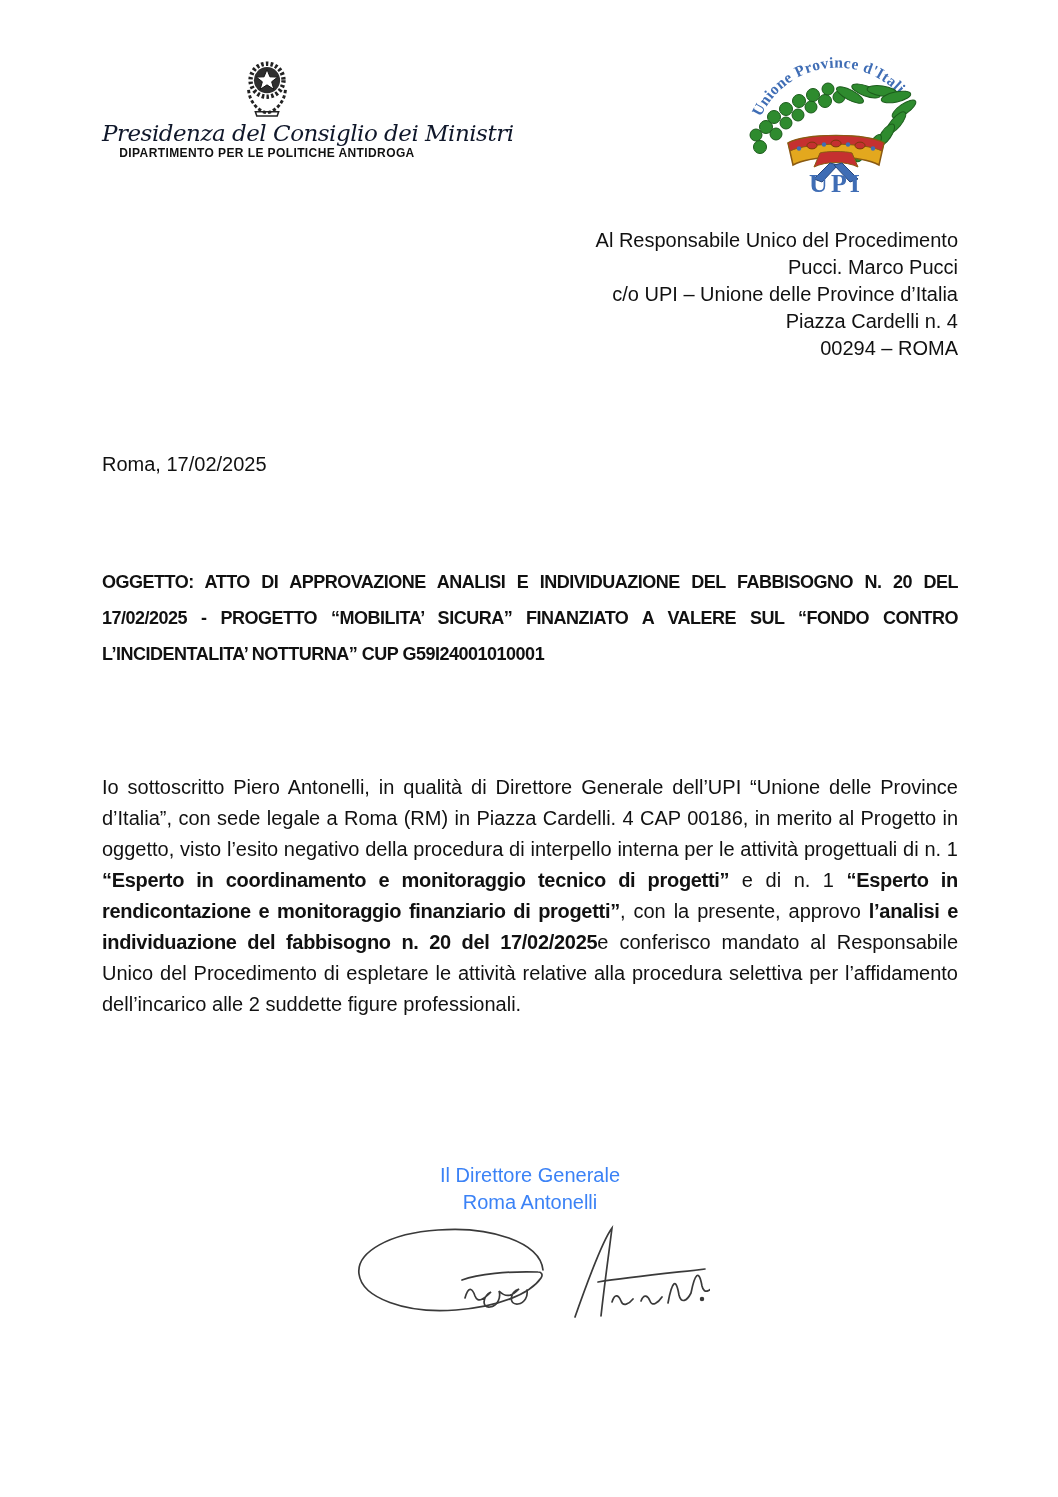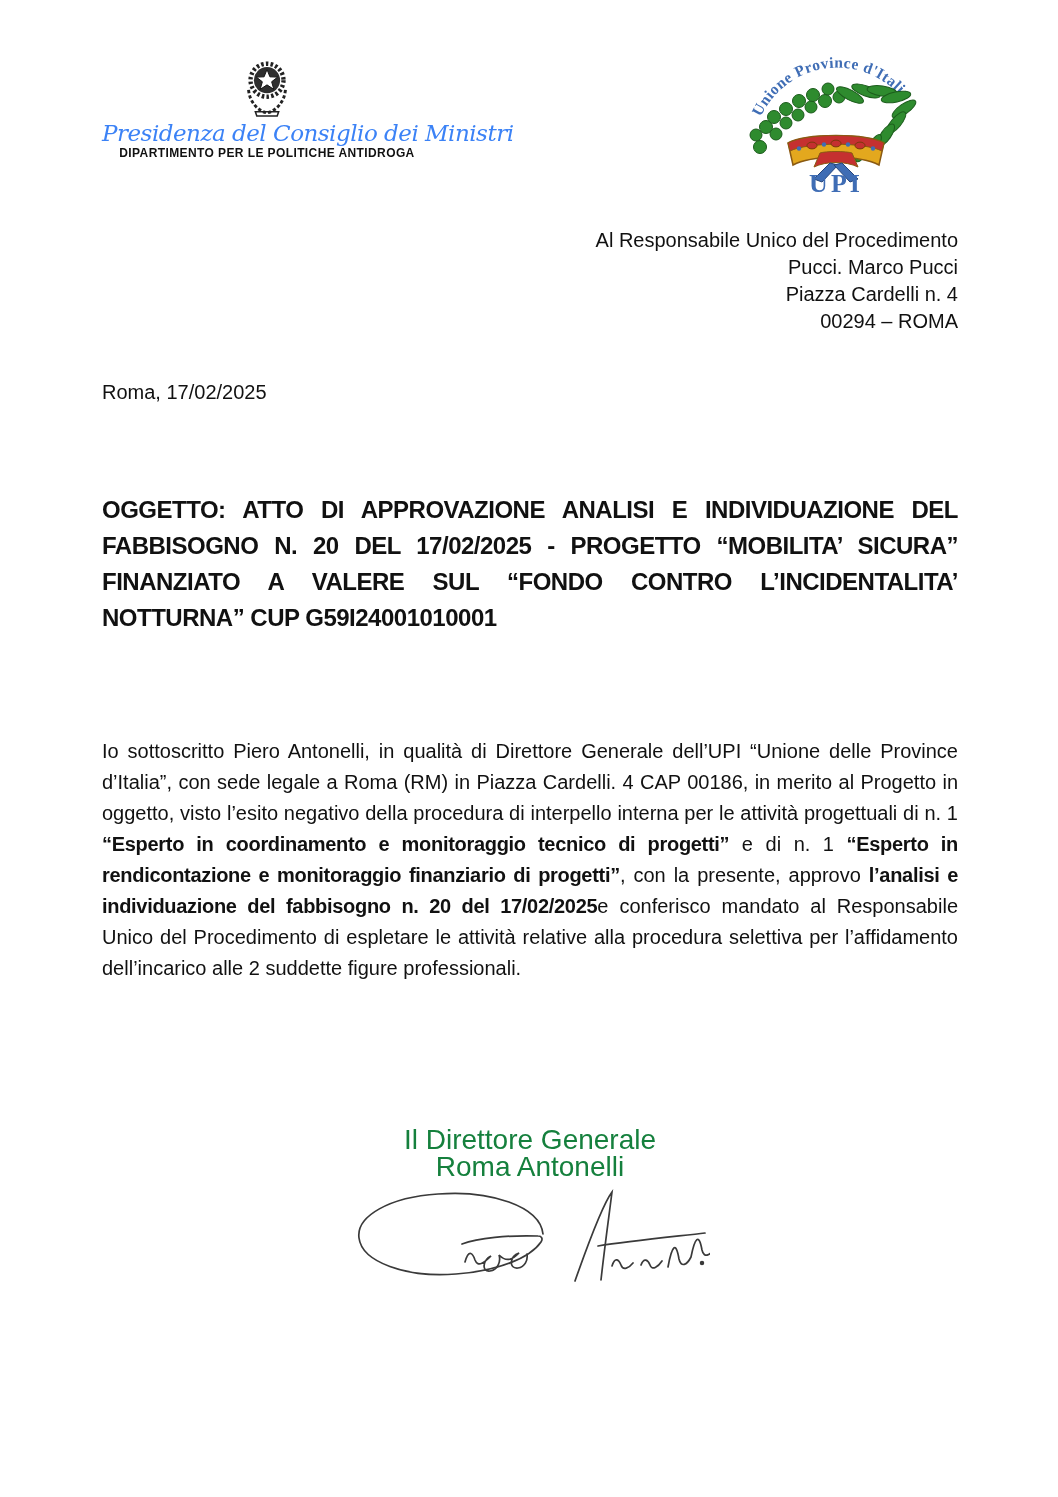--- a/index.html
+++ b/index.html
@@ -7,45 +7,45 @@
     width:1058px;height:1497px;margin:0 auto;background:#ffffff;
     box-sizing:border-box;padding:55px 100px 0 102px;
     font-family:"Liberation Sans",sans-serif;color:#1a1a1a;position:relative;overflow:hidden;
   }
   
   .hdr{display:flex;justify-content:space-between;align-items:flex-start;}
   .hdr-left{width:330px;text-align:center;}
   .emblem-svg{display:block;margin:0 auto;}
   .institution{
     font-family:"DejaVu Serif",serif;font-style:italic;font-size:23px;
-    letter-spacing:-0.5px;white-space:nowrap;margin-top:1px;color:#3b82f6;
+    letter-spacing:-0.5px;white-space:nowrap;margin-top:1px;color:#0f172a;
   }
   .dept{
     font-size:12px;font-weight:bold;letter-spacing:0.4px;
     white-space:nowrap;color:#111;
   }
   .hdr-right{width:180px;margin-right:32px;margin-top:0;}
   
   .recipient{
     margin-top:28px;text-align:right;font-size:20px;line-height:27px;color:#111;
   }
   
-  .dateline{margin-top:46px;font-size:20px;color:#111;}
+  .dateline{margin-top:91px;font-size:20px;color:#111;}
   
   .subject{
-    margin:88px 0 0 0;font-size:24px;font-weight:bold;line-height:36px;
+    margin:88px 0 0 0;font-size:18px;font-weight:bold;line-height:36px;
     text-align:justify;letter-spacing:-0.5px;color:#111;
   }
   
   .bodytext{
     margin:100px 0 0 0;font-size:20px;line-height:31px;text-align:justify;color:#111;
   }
   .bodytext .b{font-weight:bold;letter-spacing:-0.3px;}
   
-  .sign{margin-top:142px;text-align:center;font-size:28px;line-height:27px;color:#15803d;}
+  .sign{margin-top:142px;text-align:center;font-size:20px;line-height:27px;color:#3b82f6;}
   .sig-svg{display:block;margin:6px auto 0 auto;}
 </style>
 </head>
 <body>
 
 <div class="page">
 
   <header class="hdr">
     <div class="hdr-left">
       <svg class="emblem-svg" width="54" height="64" viewBox="0 0 54 66" aria-hidden="true">
@@ -113,20 +113,21 @@
           <path d="M96,108 L112,124 L104,127 L88,110 Z" fill="#3f6db5" stroke="#24457c" stroke-width="1"></path>
         </g>
         <text x="90" y="137" text-anchor="middle" font-family="Liberation Serif, serif" font-size="26" font-weight="bold" letter-spacing="3" fill="#3f6db5">UPI</text>
       </svg>
     </div>
   </header>
 
   <div class="recipient">
       <div>Al Responsabile Unico del Procedimento</div>
       <div>Pucci. Marco Pucci</div>
+      <div>c/o UPI – Unione delle Province d’Italia</div>
       <div>Piazza Cardelli n. 4</div>
       <div>00294 – ROMA</div>
     </div>
 
   <div class="dateline">Roma, 17/02/2025</div>
 
   <p class="subject">OGGETTO: ATTO DI APPROVAZIONE ANALISI E INDIVIDUAZIONE DEL FABBISOGNO N. 20 DEL 17/02/2025 - PROGETTO “MOBILITA’ SICURA” FINANZIATO A VALERE SUL “FONDO CONTRO L’INCIDENTALITA’ NOTTURNA” CUP G59I24001010001</p>
 
   <p class="bodytext"><span>Io sottoscritto Piero Antonelli, in qualità di Direttore Generale dell’UPI “Unione delle Province d’Italia”, con sede legale a Roma (RM) in Piazza Cardelli. 4 CAP 00186, in merito al Progetto in oggetto, visto l’esito negativo della procedura di interpello interna per le attività progettuali di n. 1 </span><span class="b">“Esperto in coordinamento e monitoraggio tecnico di progetti”</span><span> e di n. 1 </span><span class="b">“Esperto in rendicontazione e monitoraggio finanziario di progetti”</span><span>, con la presente, approvo </span><span class="b">l’analisi e individuazione del fabbisogno n. 20 del 17/02/2025</span><span>e conferisco mandato al Responsabile Unico del Procedimento di espletare le attività relative alla procedura selettiva per l’affidamento dell’incarico alle 2 suddette figure professionali.</span></p>
 

